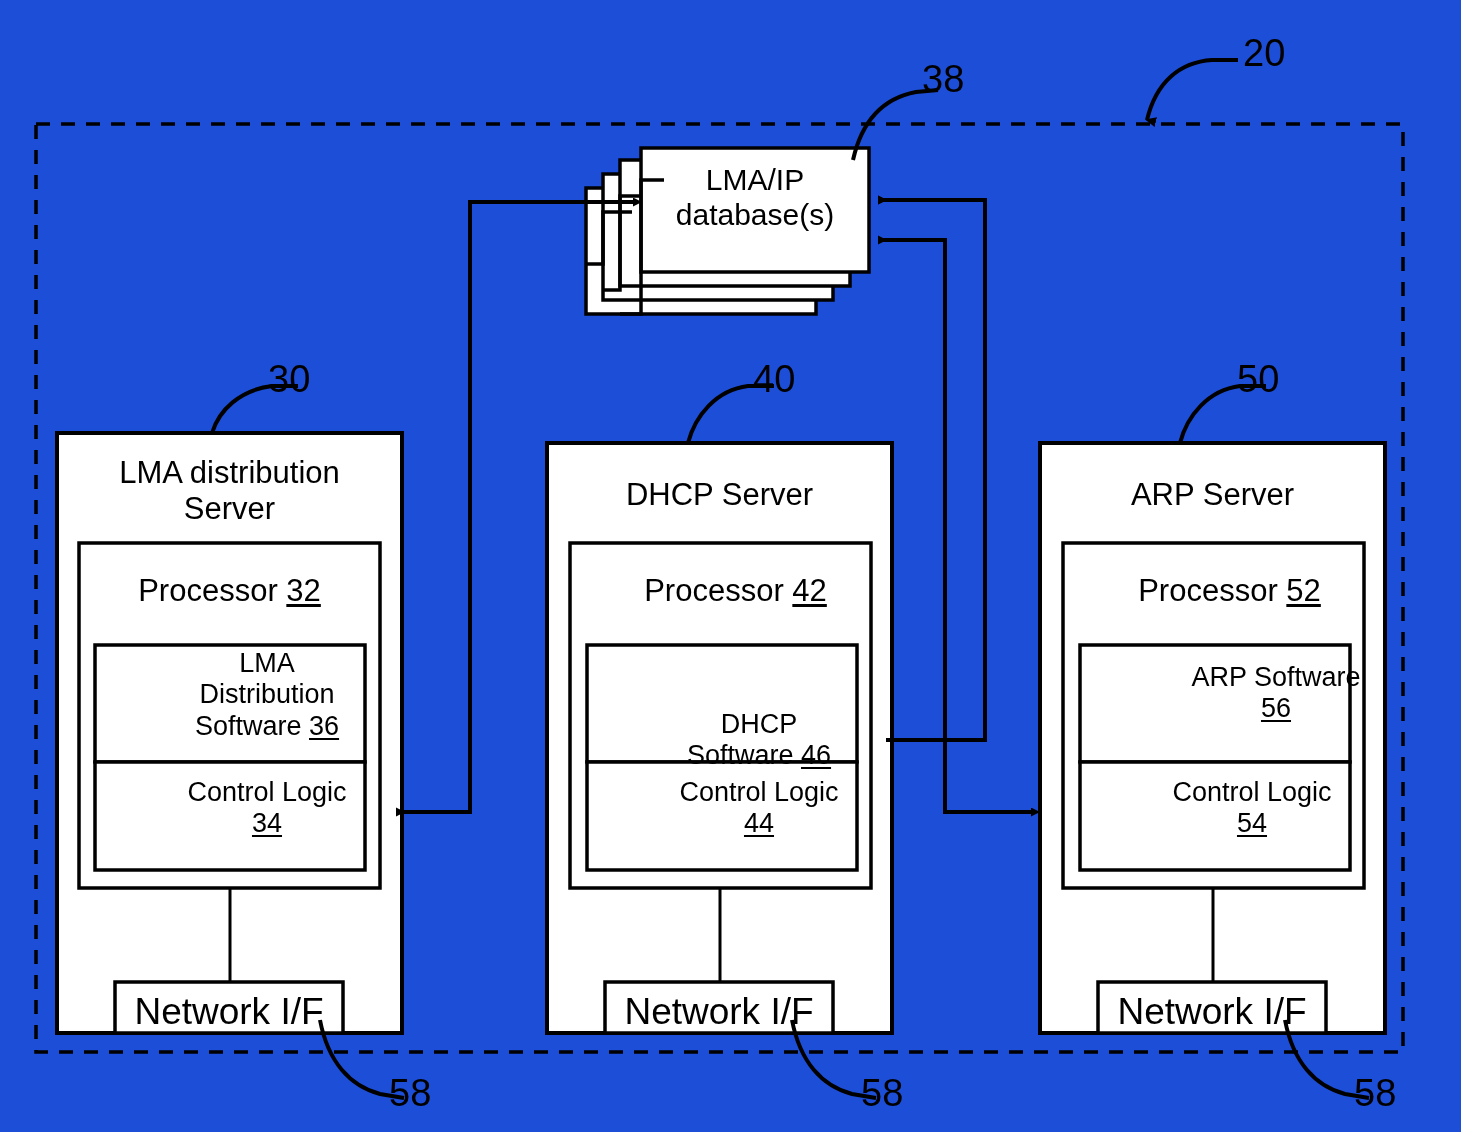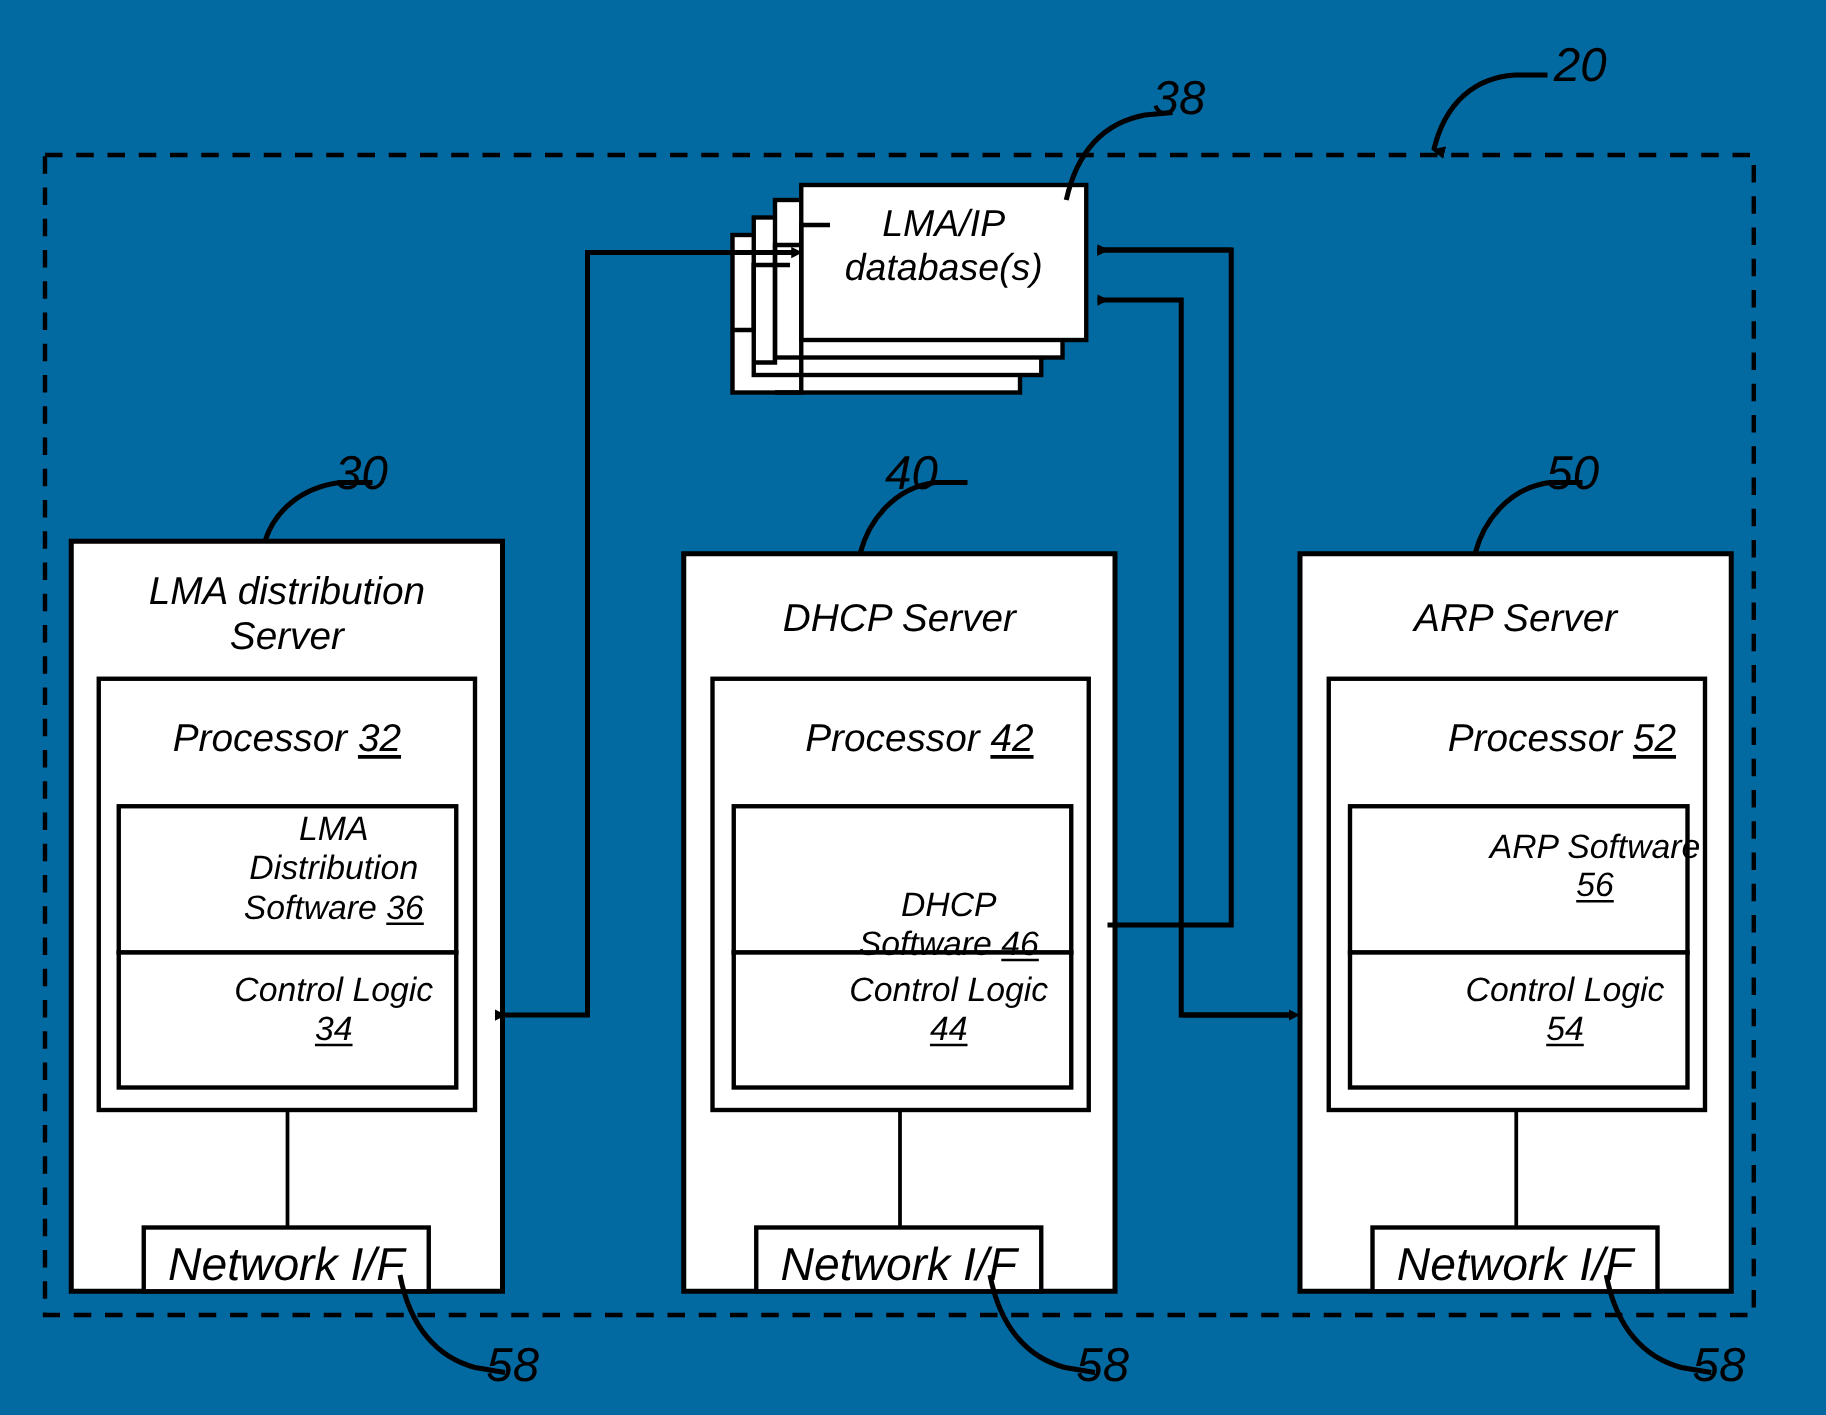--- a/index.html
+++ b/index.html
@@ -8,23 +8,22 @@
     background: #ffffff;
   }
   body {
     font-family: "Liberation Sans", sans-serif;
     color: #000000;
   }
   #figure {
     position: relative;
     width: 1461px;
     height: 1132px;
-    background: #0369a1;
+    background: #1d4ed8;
     overflow: hidden;
-    font-style: italic;
   }
   #svg-layer {
     position: absolute;
     left: 0; top: 0;
     width: 1461px;
     height: 1132px;
   }
   .lbl {
     position: absolute;
     font-family: "Liberation Sans", sans-serif;
@@ -118,21 +117,21 @@
     <path d="M886,740 L985,740 L985,200 L878,200" fill="none" stroke="#000" stroke-width="4" marker-end="url(#ahL)"></path>
     <path d="M985,200 L878,200" fill="none" stroke="#000" stroke-width="4" marker-end="url(#ahL)"></path>
 
     <path d="M1032,812 L945,812 L945,240 L878,240" fill="none" stroke="#000" stroke-width="4" marker-end="url(#ahL)"></path>
     <path d="M945,812 L1032,812" fill="none" stroke="#000" stroke-width="4" marker-end="url(#ahR)"></path>
   </svg>
 
   <div class="refnum" style="left:1243px; top:32px;">20</div>
   <div class="refnum" style="left:922px; top:58px;">38</div>
   <div class="refnum" style="left:268px; top:358px;">30</div>
-  <div class="refnum" style="left:708px; top:358px;">40</div>
+  <div class="refnum" style="left:753px; top:358px;">40</div>
   <div class="refnum" style="left:1237px; top:358px;">50</div>
   <div class="refnum" style="left:389px; top:1072px;">58</div>
   <div class="refnum" style="left:861px; top:1072px;">58</div>
   <div class="refnum" style="left:1354px; top:1072px;">58</div>
 
   <div class="lbl db-title" style="left:641px; top:163px; width:228px;">LMA/IP
 database(s)</div>
 
   <div class="lbl box-title" style="left:57px; top:455px; width:345px;">LMA distribution
 Server</div>
@@ -153,21 +152,21 @@
 
   <div class="lbl sw-title" style="left:587px; top:662px; width:270px;margin-top:47px;"><span>DHCP
 Software</span>&nbsp;<span class="u">46</span></div>
 
   <div class="lbl sw-title" style="left:587px; top:777px; width:270px;"><span>Control Logic</span><br><span class="u">44</span></div>
 
   <div class="lbl nif-title" style="left:605px; top:991px; width:228px;">Network I/F</div>
 
   <div class="lbl box-title" style="left:1040px; top:477px; width:345px;">ARP Server</div>
 
-  <div class="lbl proc-title" style="left:1063px; top:573px; width:333px;margin-left:20px;"><span>Processor</span>&nbsp;<span class="u">52</span></div>
+  <div class="lbl proc-title" style="left:1063px; top:573px; width:333px;"><span>Processor</span>&nbsp;<span class="u">52</span></div>
 
   <div class="lbl sw-title" style="left:1080px; top:662px; width:318px;"><span>ARP Software</span><br><span class="u">56</span></div>
 
   <div class="lbl sw-title" style="left:1080px; top:777px; width:270px;"><span>Control Logic</span><br><span class="u">54</span></div>
 
   <div class="lbl nif-title" style="left:1098px; top:991px; width:228px;">Network I/F</div>
 
 </div>
 
 </body></html>

